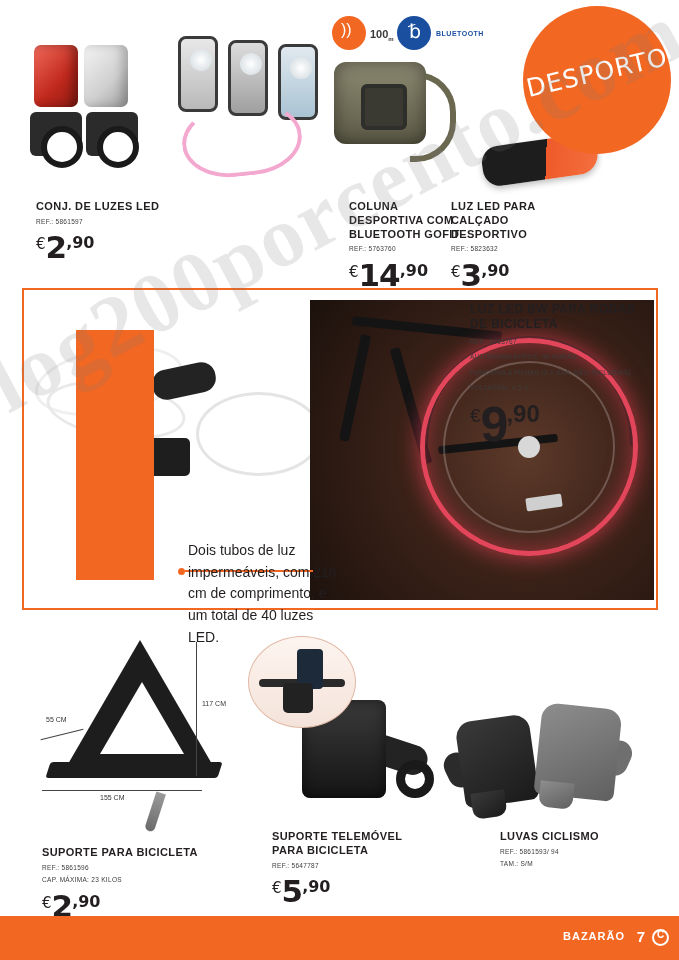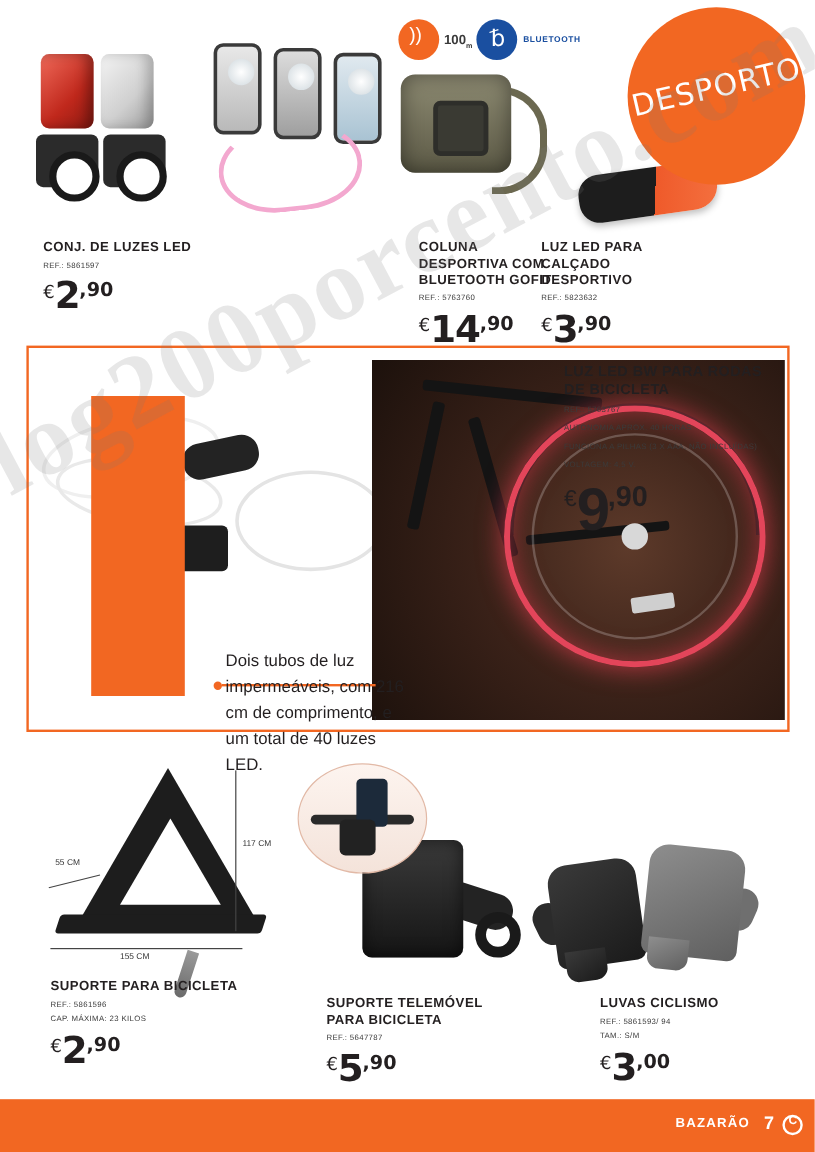--- a/index.html
+++ b/index.html
@@ -254,21 +254,21 @@
     position:absolute; left:178px; top:568px; width:7px; height:7px;
     border-radius:50%; background:#f26722; z-index:25;
   }
   .callout-line{
     position:absolute; left:185px; top:570px; width:128px; height:2px;
     background:#f26722; z-index:24;
   }
 
   
   .row3 { position:absolute; top:612px; left:0; width:679px; height:300px; }
-  .c3a { position:absolute; left:42px; top:204px; width:190px; }
+  .c3a { position:absolute; left:42px; top:234px; width:190px; }
   .c3b { position:absolute; left:272px; top:218px; width:160px; }
   .c3c { position:absolute; left:500px; top:218px; width:150px; }
 
   
   .tri {
     position:absolute; left:68px; top:28px; width:0; height:0;
     border-left:72px solid transparent; border-right:72px solid transparent;
     border-bottom:124px solid #1d1d1d;
   }
   .tri-hole{
@@ -502,23 +502,20 @@
       <div class="pref">REF.: 5647787</div>
       <div class="price">
         <span class="eur">€</span><span class="int">5</span><span class="dec">,90</span>
       </div>
     </div>
 
     <div class="c3c">
       <div class="ptitle">LUVAS CICLISMO</div>
       <div class="pref">REF.: 5861593/ 94</div>
       <div class="pref">TAM.: S/M</div>
-      <div class="price">
-        <span class="eur">€</span><span class="int">3</span><span class="dec">,00</span>
-      </div>
     </div>
   </div>
 
   <div class="badge">
     <span>DESPORTO</span>
   </div>
 
   <div class="watermark">blog200porcento.com</div>
 
   <div class="footer">

